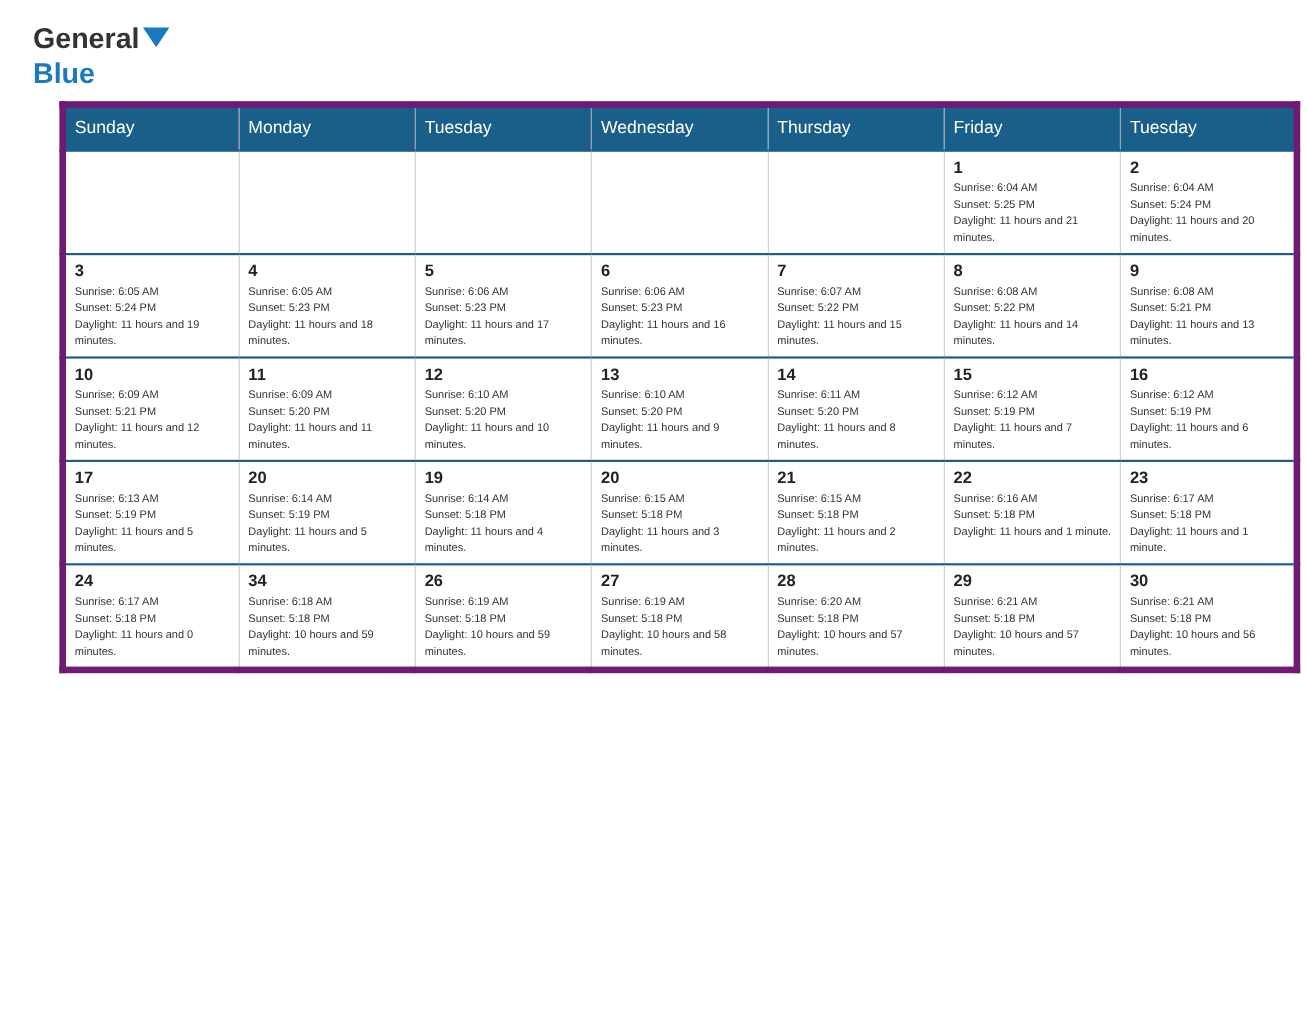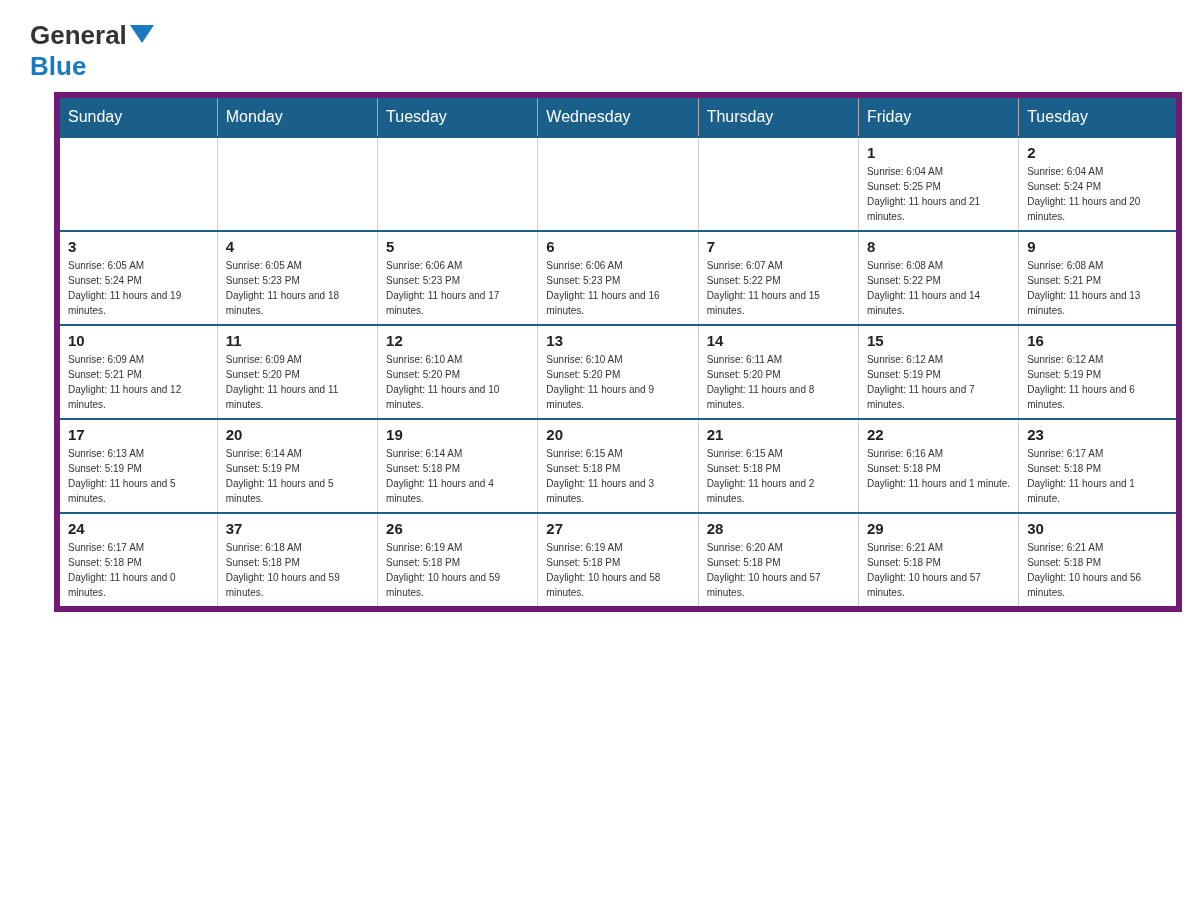--- a/index.html
+++ b/index.html
@@ -237,21 +237,21 @@
           <span class="day-num">23</span>
           <div class="day-info">Sunrise: 6:17 AM<br>Sunset: 5:18 PM<br>Daylight: 11 hours and 1 minute.</div>
         </td>
       </tr>
       <tr class="week-row">
         <td>
           <span class="day-num">24</span>
           <div class="day-info">Sunrise: 6:17 AM<br>Sunset: 5:18 PM<br>Daylight: 11 hours and 0 minutes.</div>
         </td>
         <td>
-          <span class="day-num">37</span>
+          <span class="day-num">34</span>
           <div class="day-info">Sunrise: 6:18 AM<br>Sunset: 5:18 PM<br>Daylight: 10 hours and 59 minutes.</div>
         </td>
         <td>
           <span class="day-num">26</span>
           <div class="day-info">Sunrise: 6:19 AM<br>Sunset: 5:18 PM<br>Daylight: 10 hours and 59 minutes.</div>
         </td>
         <td>
           <span class="day-num">27</span>
           <div class="day-info">Sunrise: 6:19 AM<br>Sunset: 5:18 PM<br>Daylight: 10 hours and 58 minutes.</div>
         </td>

